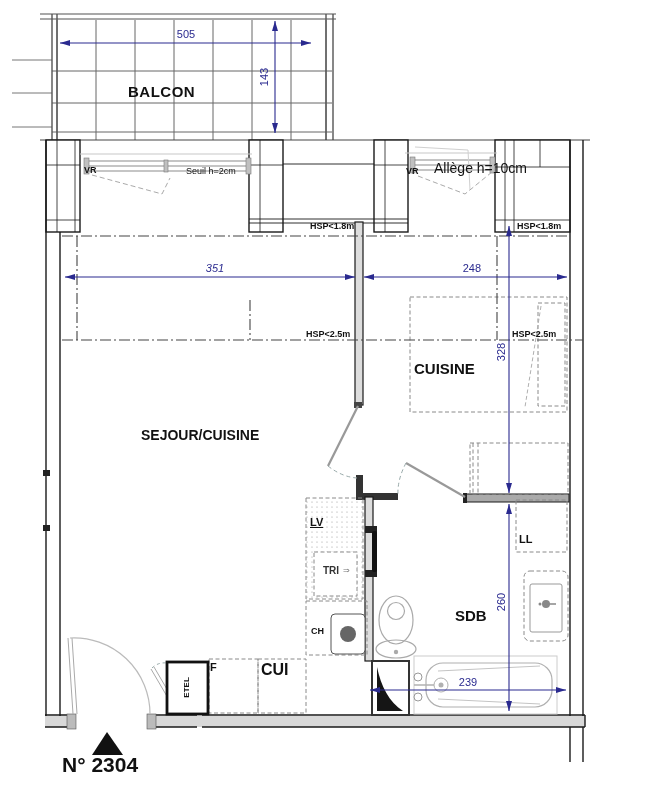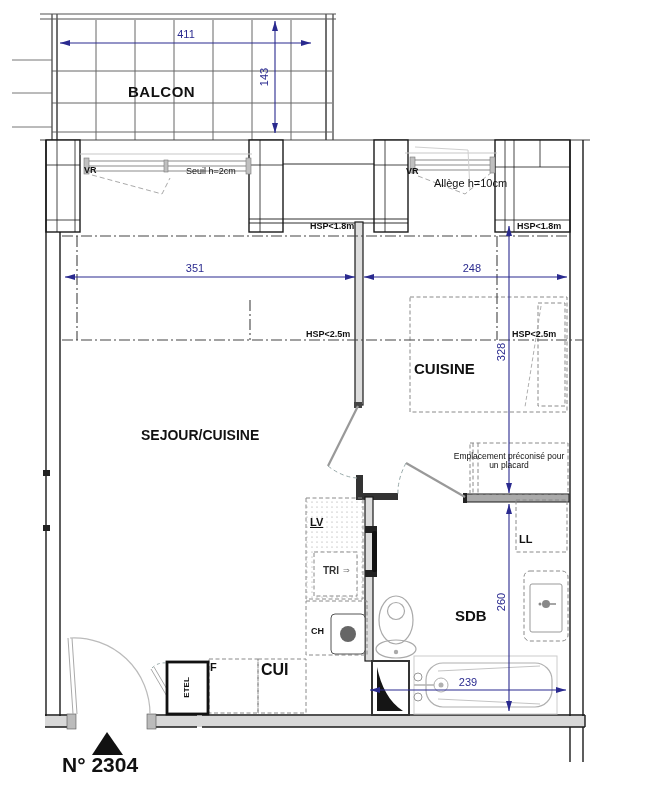--- a/index.html
+++ b/index.html
@@ -206,43 +206,39 @@
     <polygon points="509,711 506,701 512,701" stroke="none"></polygon>
     <path d="M370,690H566"></path>
     <polygon points="370,690 380,687 380,693" stroke="none"></polygon>
     <polygon points="566,690 556,687 556,693" stroke="none"></polygon>
   </g>
 
   <polygon points="92,755 123,755 107,732" fill="#111"></polygon>
 </svg>
 
 <div class="lbl b" style="left:128px;top:84px;font-size:15px;letter-spacing:0.5px;">BALCON</div>
-<div class="lbl dim" style="left:168px;top:28px;width:36px;">411</div>
+<div class="lbl dim" style="left:168px;top:28px;width:36px;">505</div>
 <div class="lbl dim rot" style="left:249px;top:71px;width:30px;">143</div>
 
 <div class="lbl b" style="left:84px;top:166px;font-size:9px;">VR</div>
 <div class="lbl" style="left:186px;top:167px;font-size:9px;">Seuil h=2cm</div>
 <div class="lbl b" style="left:406px;top:167px;font-size:9px;">VR</div>
-<div class="lbl" style="left:434px;top:177px;font-size:11px;">Allège h=10cm</div>
+<div class="lbl" style="left:434px;top:161px;font-size:14px;">Allège h=10cm</div>
 
 <div class="lbl b" style="left:310px;top:222px;font-size:9px;">HSP&lt;1.8m</div>
 <div class="lbl b" style="left:517px;top:222px;font-size:9px;">HSP&lt;1.8m</div>
-<div class="lbl dim" style="left:177px;top:262px;width:36px;">351</div>
+<div class="lbl dim" style="left:197px;top:262px;width:36px;font-style:italic;">351</div>
 <div class="lbl dim" style="left:445px;top:262px;width:36px;text-align:right;">248</div>
 <div class="lbl b" style="left:306px;top:330px;font-size:9px;">HSP&lt;2.5m</div>
 <div class="lbl b" style="left:512px;top:330px;font-size:9px;">HSP&lt;2.5m</div>
 
 <div class="lbl b" style="left:414px;top:361px;font-size:15px;">CUISINE</div>
 <div class="lbl dim rot" style="left:486px;top:346px;width:30px;">328</div>
 <div class="lbl b" style="left:141px;top:428px;font-size:14px;">SEJOUR/CUISINE</div>
 
-<div class="lbl ctr" style="left:448px;top:452px;width:122px;font-size:8.5px;">
-  <span>Emplacement préconisé pour</span><br>
-  <span>un placard</span>
-</div>
 
 <div class="lbl b" style="left:310px;top:516px;font-size:11px;text-decoration:underline;">LV</div>
 <div class="lbl b" style="left:519px;top:533px;font-size:11px;">LL</div>
 <div class="lbl b" style="left:323px;top:565px;font-size:10px;color:#333;">TRI</div>
 <div class="lbl" style="left:343px;top:567px;font-size:8px;color:#777;">⇒</div>
 <div class="lbl b" style="left:455px;top:586px;font-size:15px;margin-top:22px;">SDB</div>
 <div class="lbl dim rot" style="left:486px;top:596px;width:30px;">260</div>
 <div class="lbl b" style="left:311px;top:627px;font-size:9px;">CH</div>
 <div class="lbl b" style="left:210px;top:661px;font-size:11px;">F</div>
 <div class="lbl b" style="left:261px;top:661px;font-size:16px;">CUI</div>

